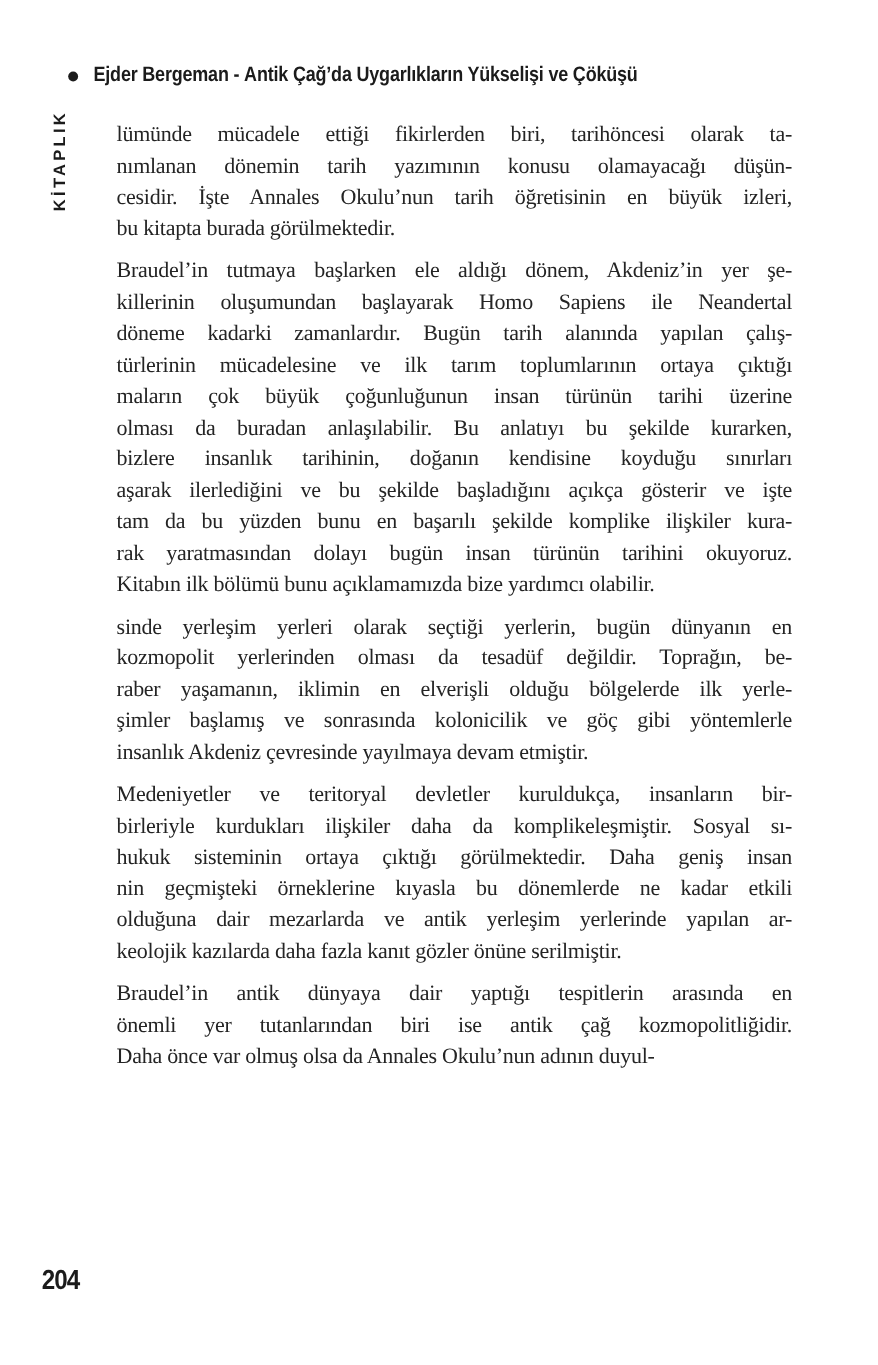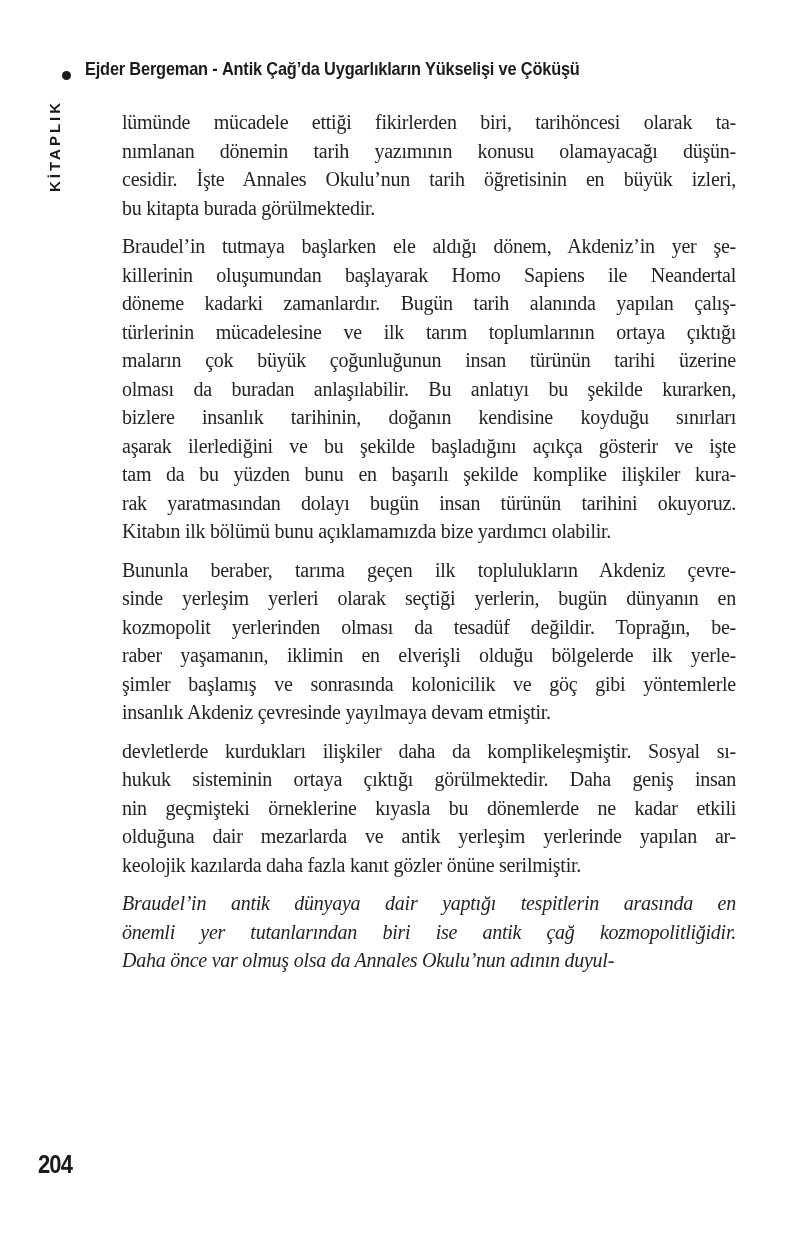--- a/index.html
+++ b/index.html
@@ -15,21 +15,21 @@
     overflow: hidden;
     color: #1e1e1e;
   }
 
   
   .header {
     position: absolute;
     left: 62px;
     top: 58px;
     display: flex;
-    align-items: flex-end;
+    align-items: center;
   }
   .bullet {
     width: 9px;
     height: 9px;
     border-radius: 50%;
     background: #1b1b1b;
     margin-right: 14px;
     flex: 0 0 auto;
   }
   .header-text {
@@ -58,31 +58,31 @@
     font-weight: 800;
     font-size: 15px;
     letter-spacing: 3px;
     color: #1b1b1b;
     white-space: nowrap;
   }
 
   
   .body-col {
     position: absolute;
-    left: 122px;
+    left: 106px;
     top: 108px;
     width: 614px;
     font-family: "Liberation Serif", serif;
     font-size: 20px;
     line-height: 28.5px;
     letter-spacing: -0.25px;
     color: #242424;
   }
   .para { margin: 0 0 10px 0; }
-  .para:last-child { margin-bottom: 0; font-style: italic; }
+  .para:last-child { margin-bottom: 0; }
   .bline {
     text-align: justify;
     text-align-last: justify;
     white-space: normal;
   }
   .bline.last {
     text-align: left;
     text-align-last: left;
   }
 
@@ -128,29 +128,29 @@
         <div class="bline">türlerinin mücadelesine ve ilk tarım toplumlarının ortaya çıktığı</div>
         <div class="bline">maların çok büyük çoğunluğunun insan türünün tarihi üzerine</div>
         <div class="bline">olması da buradan anlaşılabilir. Bu anlatıyı bu şekilde kurarken,</div>
         <div class="bline">bizlere insanlık tarihinin, doğanın kendisine koyduğu sınırları</div>
         <div class="bline">aşarak ilerlediğini ve bu şekilde başladığını açıkça gösterir ve işte</div>
         <div class="bline">tam da bu yüzden bunu en başarılı şekilde komplike ilişkiler kura-</div>
         <div class="bline">rak yaratmasından dolayı bugün insan türünün tarihini okuyoruz.</div>
         <div class="bline last">Kitabın ilk bölümü bunu açıklamamızda bize yardımcı olabilir.</div>
       </div>
       <div class="para">
-        <div class="bline">Bununla beraber, tarıma geçen ilk toplulukların Akdeniz çevre-</div>
         <div class="bline">sinde yerleşim yerleri olarak seçtiği yerlerin, bugün dünyanın en</div>
         <div class="bline">kozmopolit yerlerinden olması da tesadüf değildir. Toprağın, be-</div>
         <div class="bline">raber yaşamanın, iklimin en elverişli olduğu bölgelerde ilk yerle-</div>
         <div class="bline">şimler başlamış ve sonrasında kolonicilik ve göç gibi yöntemlerle</div>
         <div class="bline last">insanlık Akdeniz çevresinde yayılmaya devam etmiştir.</div>
       </div>
       <div class="para">
-        <div class="bline">devletlerde kurdukları ilişkiler daha da komplikeleşmiştir. Sosyal sı-</div>
+        <div class="bline">Medeniyetler ve teritoryal devletler kuruldukça, insanların bir-</div>
+        <div class="bline">birleriyle kurdukları ilişkiler daha da komplikeleşmiştir. Sosyal sı-</div>
         <div class="bline">hukuk sisteminin ortaya çıktığı görülmektedir. Daha geniş insan</div>
         <div class="bline">nin geçmişteki örneklerine kıyasla bu dönemlerde ne kadar etkili</div>
         <div class="bline">olduğuna dair mezarlarda ve antik yerleşim yerlerinde yapılan ar-</div>
         <div class="bline last">keolojik kazılarda daha fazla kanıt gözler önüne serilmiştir.</div>
       </div>
       <div class="para">
         <div class="bline">Braudel’in antik dünyaya dair yaptığı tespitlerin arasında en</div>
         <div class="bline">önemli yer tutanlarından biri ise antik çağ kozmopolitliğidir.</div>
         <div class="bline last">Daha önce var olmuş olsa da Annales Okulu’nun adının duyul-</div>
       </div>

